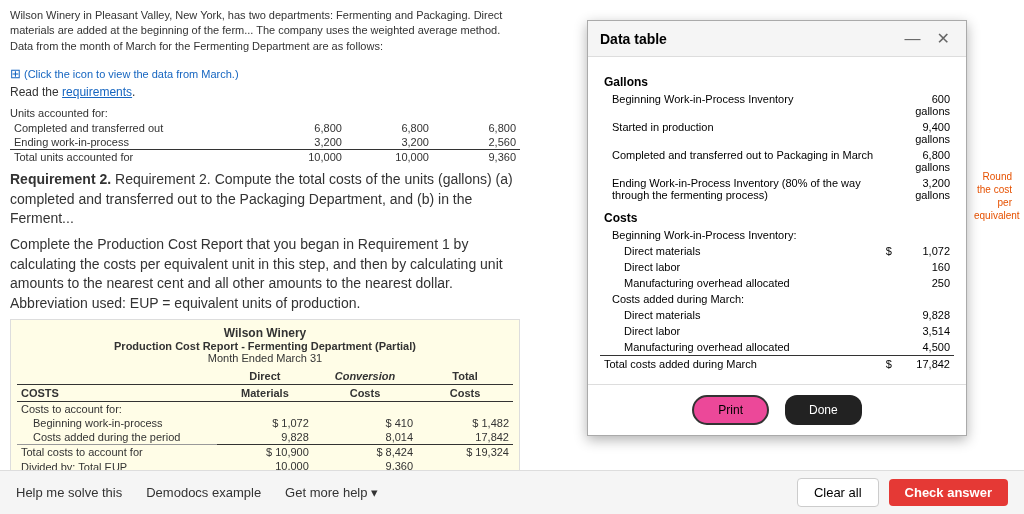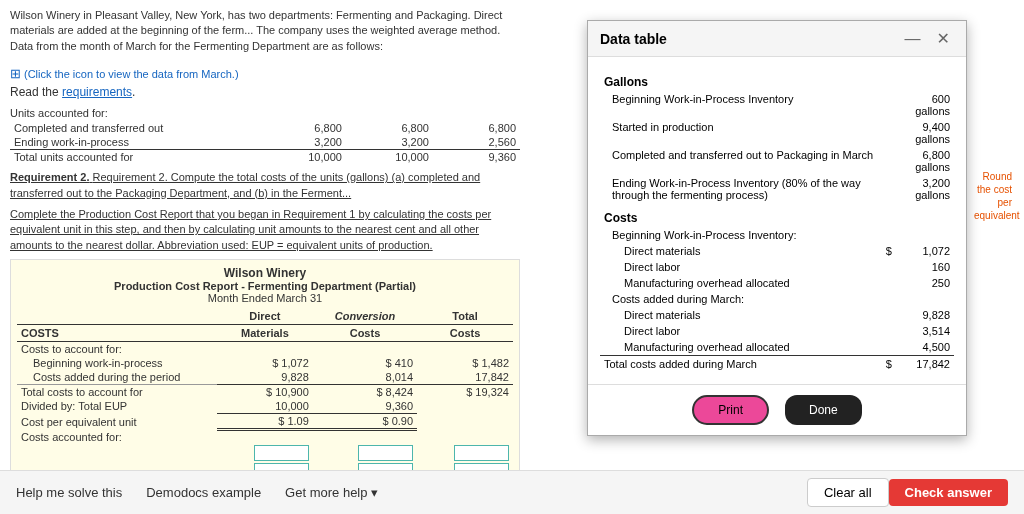--- a/index.html
+++ b/index.html
@@ -17,21 +17,21 @@
 
     
     .units-section { margin-bottom: 6px; }
     .units-label { font-size: 11px; font-weight: normal; margin-bottom: 2px; }
     .units-table { width: 100%; border-collapse: collapse; font-size: 11px; }
     .units-table td { padding: 1px 4px; }
     .units-table td:nth-child(2), .units-table td:nth-child(3), .units-table td:nth-child(4) { text-align: right; min-width: 55px; }
     .units-table tr.total-row td { border-top: 1px solid #333; }
 
     
-    .req-text { font-size: 11px; line-height: 1.4; margin-bottom: 6px; text-decoration: underline; }
+    .req-text { font-size: 14px; line-height: 1.4; margin-bottom: 6px; }
     .req-text strong { font-weight: bold; }
 
     
     .prc-container { background: #fffde7; border: 1px solid #ddd; padding: 6px; font-size: 11px; }
     .prc-title { text-align: center; font-weight: bold; font-size: 12px; }
     .prc-subtitle { text-align: center; font-size: 11px; font-weight: bold; }
     .prc-date { text-align: center; font-size: 11px; margin-bottom: 4px; }
     .prc-table { width: 100%; border-collapse: collapse; font-size: 11px; }
     .prc-table th { text-align: center; border-bottom: 1px solid #333; padding: 2px 4px; font-weight: bold; font-size: 11px; }
     .prc-table td { padding: 1px 4px; }
@@ -57,21 +57,21 @@
     .btn-print { background: #ec4899; border: 2px solid #333; border-radius: 20px; padding: 6px 24px; font-size: 12px; cursor: pointer; font-weight: normal; }
     .btn-done { background: #222; color: #fff; border: none; border-radius: 12px; padding: 6px 24px; font-size: 12px; cursor: pointer; }
 
     
     .right-hint { position: absolute; right: 0; top: 170px; width: 50px; font-size: 10px; color: #e65100; text-align: right; padding-right: 12px; line-height: 1.3; }
 
     
     .bottom-bar { position: absolute; bottom: 0; left: 0; width: 1024px; height: 44px; background: #f5f5f5; border-top: 1px solid #ddd; display: flex; align-items: center; justify-content: space-between; padding: 0 16px; }
     .bottom-left { display: flex; gap: 24px; }
     .bottom-link { font-size: 13px; color: #333; cursor: pointer; }
-    .bottom-right { display: flex; align-items: center; }
+    .bottom-right { display: flex; gap: 10px; align-items: center; }
     .btn-clear { background: #fff; border: 1px solid #ccc; border-radius: 4px; padding: 6px 16px; font-size: 13px; cursor: pointer; }
     .btn-check { background: #e53935; color: #fff; border: none; border-radius: 4px; padding: 6px 16px; font-size: 13px; cursor: pointer; font-weight: bold; }
     .underline-row td { border-top: 1px solid #999; }
     .inline-input { border: 1px solid #4db6ac; width: 55px; font-size: 11px; padding: 1px 3px; text-align: right; }
   </style>
 </head>
 <body>
 
 <div class="main-container">
 

